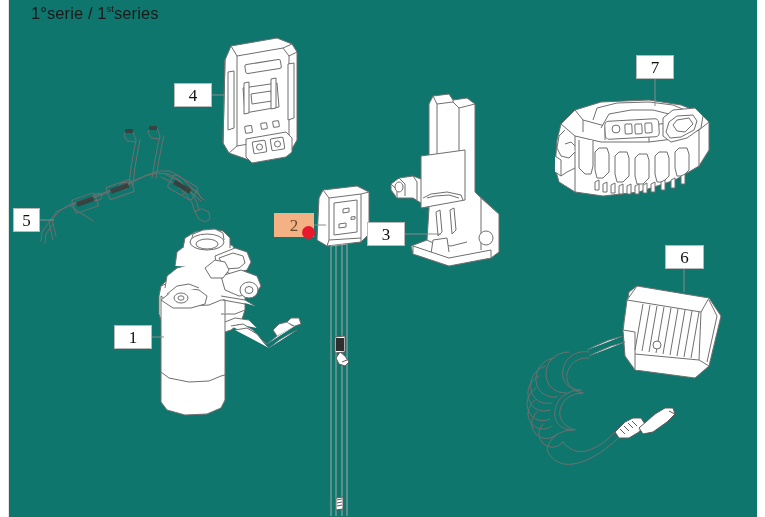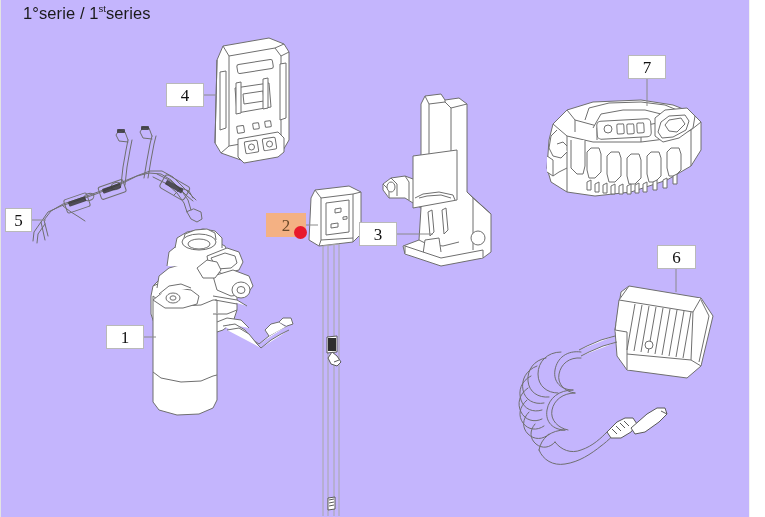--- a/index.html
+++ b/index.html
@@ -8,25 +8,26 @@
     padding: 0;
     background: #ffffff;
   }
   body {
     font-family: "Liberation Sans", sans-serif;
   }
   #page {
     position: relative;
     width: 750px;
     height: 517px;
-    background: #c4b5fd;
+    background: #0f766e;
     overflow: hidden;
     border-left: 1px solid #e3e3e3;
     border-right: 1px solid #f2f2f2;
     box-sizing: border-box;
+    margin-left: 8px;
   }
   #title {
     position: absolute;
     left: 22px;
     top: 3px;
     font-size: 16.5px;
     color: #1a1a1a;
     letter-spacing: 0.1px;
     white-space: nowrap;
   }

